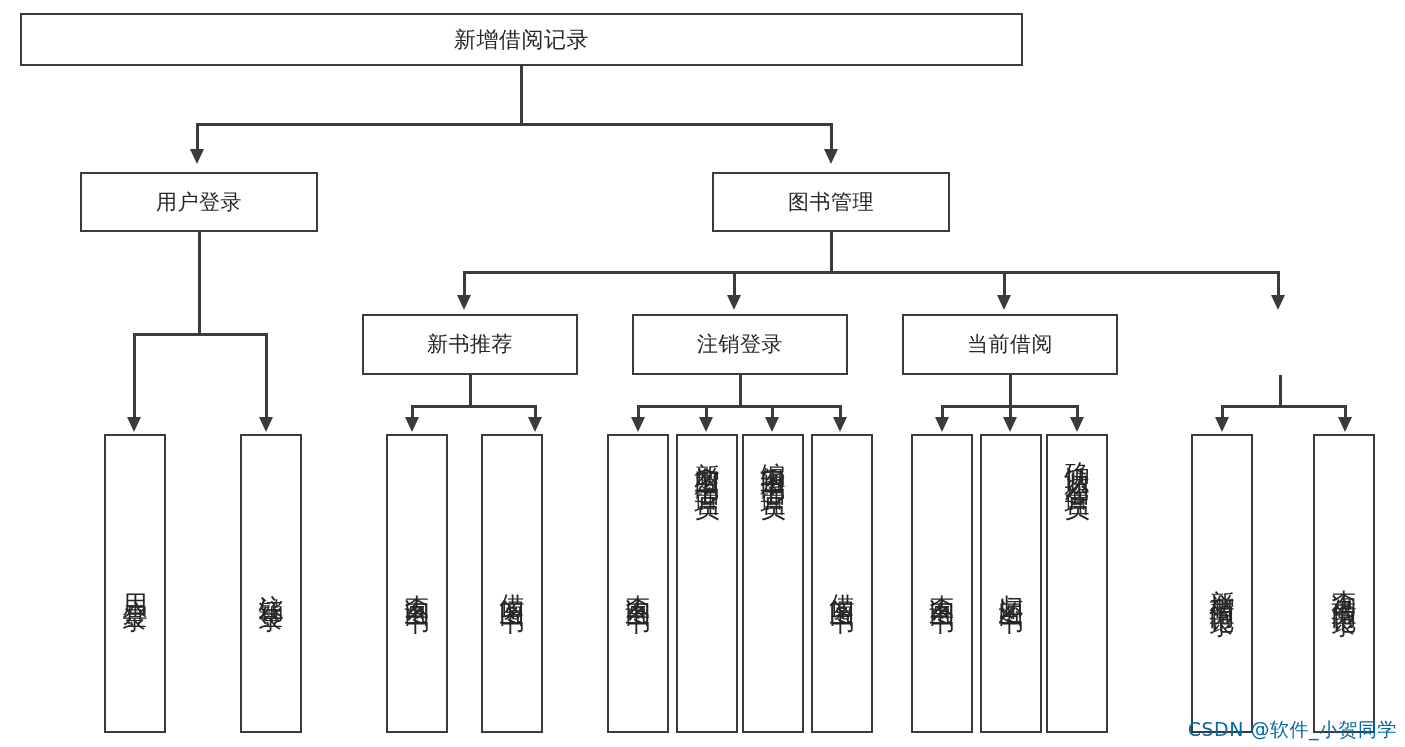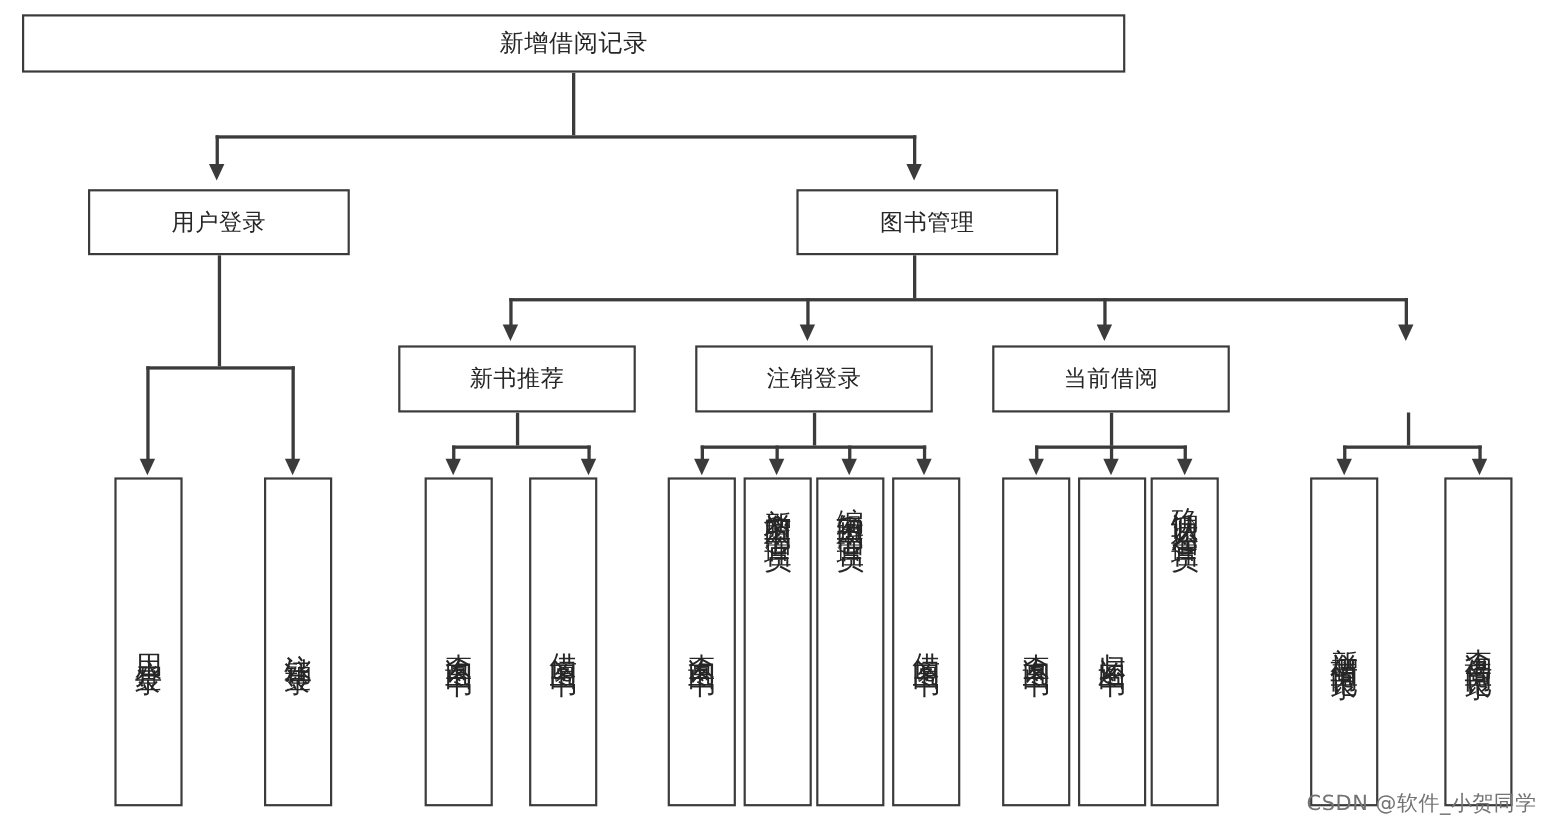--- a/index.html
+++ b/index.html
@@ -74,21 +74,21 @@
     border-right:7px solid transparent;
     border-top:15px solid #3b3b3b;
     z-index:2;
   }
   
   #watermark{
     position:absolute;
     right:8px;
     bottom:4px;
     font-size:19px;
-    color:#737373;
+    color:#0369a1;
     letter-spacing:0.5px;
     z-index:6;
     white-space:nowrap;
     font-family:"DejaVu Sans","Liberation Sans",sans-serif;
   }
 </style>
 </head>
 <body>
 
 <div id="diagram">
@@ -100,21 +100,21 @@
   <div class="seg v" style="left:520px; top:66px; width:3px; height:57px;"></div>
   <div class="seg h" style="left:196px; top:123px; width:637px; height:3px;"></div>
   <div class="seg v" style="left:196px; top:123px; width:3px; height:28px;"></div>
   <div class="seg v" style="left:830px; top:123px; width:3px; height:28px;"></div>
   <div class="arrow" style="left:190px; top:149px;"></div>
   <div class="arrow" style="left:824px; top:149px;"></div>
 
   <div class="node horiz" style="left:80px; top:172px; width:238px; height:60px;">
     <span class="label">用户登录</span>
   </div>
-  <div class="node horiz" style="left:712px; top:172px; width:238px; height:60px;margin-left:12px;">
+  <div class="node horiz" style="left:712px; top:172px; width:238px; height:60px;">
     <span class="label">图书管理</span>
   </div>
 
   <div class="seg v" style="left:198px; top:232px; width:3px; height:101px;"></div>
   <div class="seg h" style="left:133px; top:333px; width:135px; height:3px;"></div>
   <div class="seg v" style="left:133px; top:333px; width:3px; height:86px;"></div>
   <div class="seg v" style="left:265px; top:333px; width:3px; height:86px;"></div>
   <div class="arrow" style="left:127px; top:417px;"></div>
   <div class="arrow" style="left:259px; top:417px;"></div>
 

